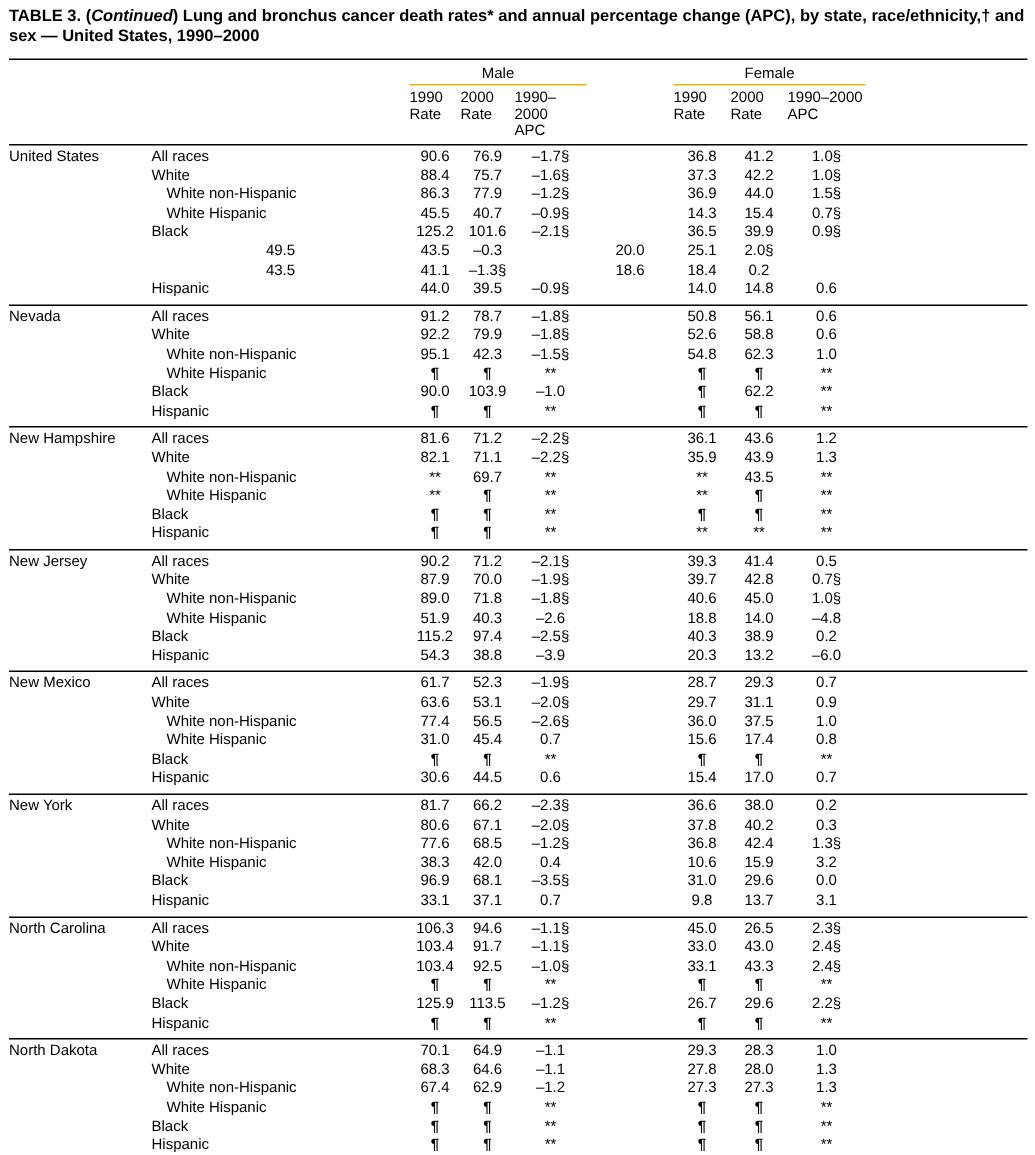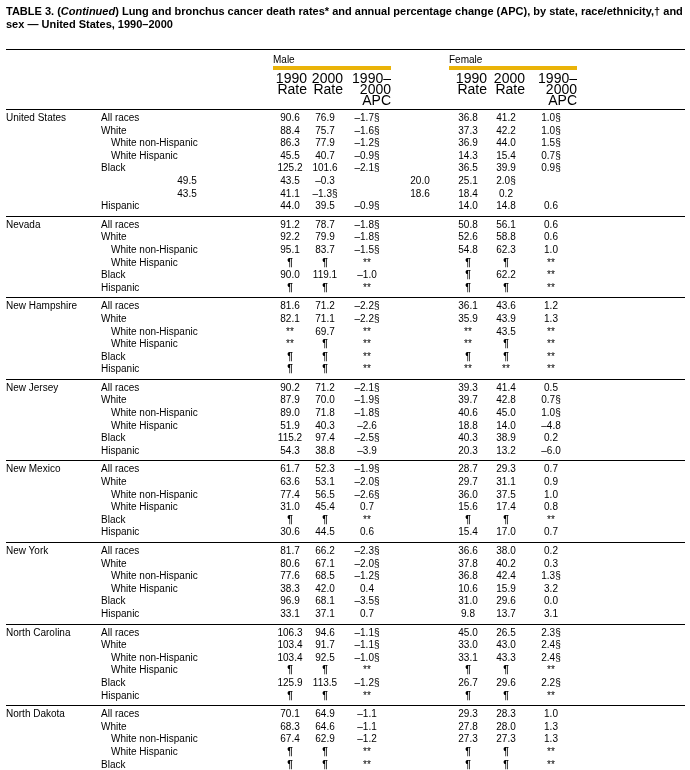--- a/index.html
+++ b/index.html
@@ -1,27 +1,27 @@
 <!DOCTYPE html>
 <html><head>
 <meta charset="utf-8">
 <style>
   html,body{margin:0;padding:0}
   body{width:690px;height:770px;overflow:hidden;background:#fff;color:#000;
        font-family:"Liberation Sans",sans-serif;}
   .page{padding:5px 5px 0 6px}
-  .title{font-size:11px;font-weight:700;line-height:13px;margin-bottom:18px}
+  .title{font-size:11px;font-weight:700;line-height:13px;margin-bottom:8px}
   .title .it{font-style:italic}
   .grid{display:grid;grid-template-columns:95px 172px 34px 36px 48px 58px 38px 38px 52px 1fr}
   .thead{border-top:1px solid #000;border-bottom:1px solid #000;padding-top:4px}
   .span-male{grid-column:3/6}
   .span-female{grid-column:7/10}
-  .sexhead{font-size:10px;text-align:left;border-bottom:4px solid #eab308;padding-bottom:1px;line-height:11px}
+  .sexhead{font-size:10px;text-align:center;border-bottom:1px solid #eab308;padding-bottom:1px;line-height:11px}
   .hrow2{margin-top:3px;padding-bottom:3px}
-  .ch{font-size:14px;line-height:11px;text-align:right}
+  .ch{font-size:10px;line-height:11px;text-align:left}
   .p3{grid-column:3}.p4{grid-column:4}.p5{grid-column:5}
   .p7{grid-column:7}.p8{grid-column:8}.p9{grid-column:9}
   .group{border-bottom:1px solid #000;padding:2px 0 3px}
   .row>div{font-size:10px;line-height:12.6px;height:12.6px;white-space:nowrap}
   .c-state{padding-right:8px}
   .c-race.ind{padding-left:10px}
   .num{text-align:center}
   .pil{font-weight:700}
 </style>
 </head>
@@ -167,21 +167,21 @@
           <div class="c-gap"></div>
           <div class="num">52.6</div>
           <div class="num">58.8</div>
           <div class="num">0.6</div>
           <div class="c-rest"></div>
         </div>
         <div class="grid row">
           <div class="c-state"></div>
           <div class="c-race ind">White non-Hispanic</div>
           <div class="num">95.1</div>
-          <div class="num">83.7</div>
+          <div class="num">42.3</div>
           <div class="num">–1.5§</div>
           <div class="c-gap"></div>
           <div class="num">54.8</div>
           <div class="num">62.3</div>
           <div class="num">1.0</div>
           <div class="c-rest"></div>
         </div>
         <div class="grid row">
           <div class="c-state"></div>
           <div class="c-race ind">White Hispanic</div>
@@ -191,21 +191,21 @@
           <div class="c-gap"></div>
           <div class="num pil">¶</div>
           <div class="num pil">¶</div>
           <div class="num">**</div>
           <div class="c-rest"></div>
         </div>
         <div class="grid row">
           <div class="c-state"></div>
           <div class="c-race">Black</div>
           <div class="num">90.0</div>
-          <div class="num">119.1</div>
+          <div class="num">103.9</div>
           <div class="num">–1.0</div>
           <div class="c-gap"></div>
           <div class="num pil">¶</div>
           <div class="num">62.2</div>
           <div class="num">**</div>
           <div class="c-rest"></div>
         </div>
         <div class="grid row">
           <div class="c-state"></div>
           <div class="c-race">Hispanic</div>

